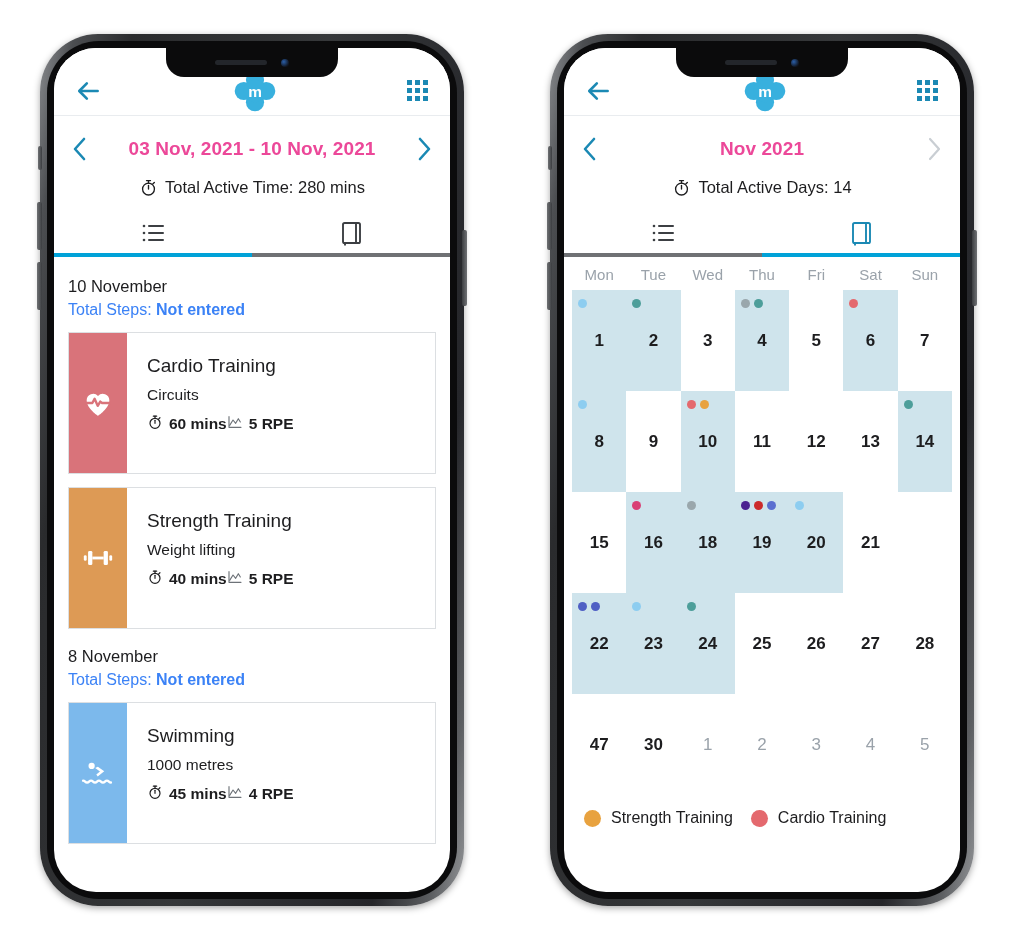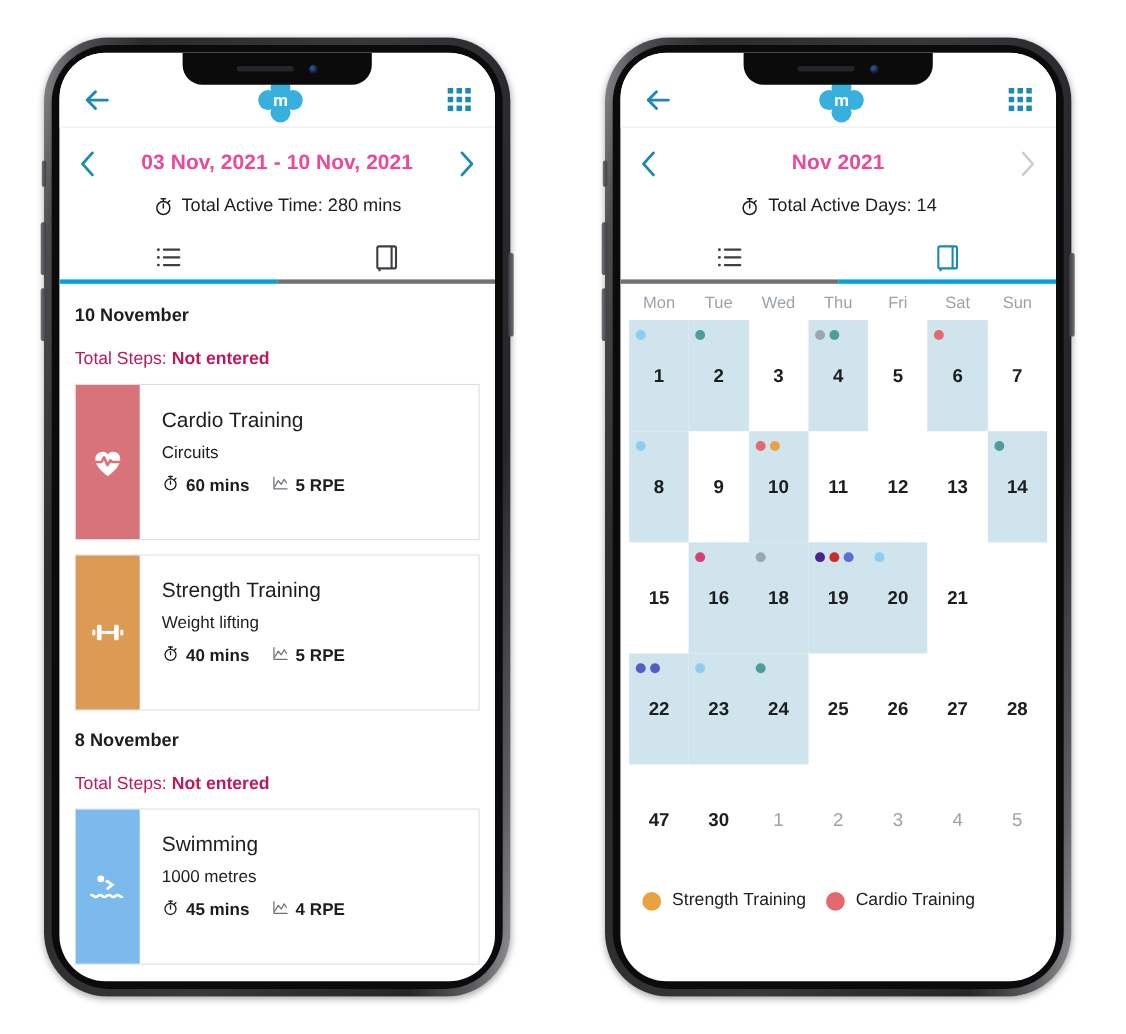--- a/index.html
+++ b/index.html
@@ -94,36 +94,36 @@
          height: 40px; }
   .tab svg { width: 28px; height: 28px; }
   .tabline { display: flex; height: 4px; }
   .tabline span { flex: 1; }
   .tl-active { background: #00a2d8; }
   .tl-idle   { background: #6f7174; }
 
   
   .list-body { padding: 14px 14px 0 14px; }
   .day-head { margin-top: 6px; }
-  .day-title { font-size: 16.5px; font-weight: 700; color: #1d1d1f; }
-  .day-steps { font-size: 16px; color: #be185d; margin-top: 21px; }
+  .day-title { font-size: 16.5px; font-weight: 400; color: #1d1d1f; }
+  .day-steps { font-size: 16px; color: #3b82f6; margin-top: 5px; }
   .day-steps b { font-weight: 700; }
 
   .card {
     display: flex; margin-top: 13px;
     border: 1px solid #dcdfe2; background: #fff;
     min-height: 142px;
   }
   .card-color { width: 58px; flex: 0 0 58px;
                 display: flex; align-items: center; justify-content: center; }
   .card-color svg { width: 34px; height: 34px; fill: #fff; }
   .card-body { flex: 1; padding: 22px 0 18px 20px; }
   .card-title { font-size: 19px; font-weight: 500; color: #1d1d1f; }
   .card-sub  { font-size: 15.5px; color: #1d1d1f; margin-top: 9px; font-weight: 500; }
-  .card-meta { display: flex; align-items: flex-start; gap: 20px; margin-top: 10px; }
+  .card-meta { display: flex; align-items: flex-start; margin-top: 10px; }
   .meta { display: flex; align-items: center; gap: 6px; font-size: 15.5px;
           font-weight: 600; color: #1d1d1f; }
   .meta svg { width: 16px; height: 16px; flex: 0 0 auto; }
 
   
   .dow-row { display: grid; grid-template-columns: repeat(7,1fr);
              padding: 9px 8px 7px 8px; }
   .dow { text-align: center; font-size: 15px; color: #9aa2aa; font-weight: 500; }
 
   .cal { padding: 0 8px; }

